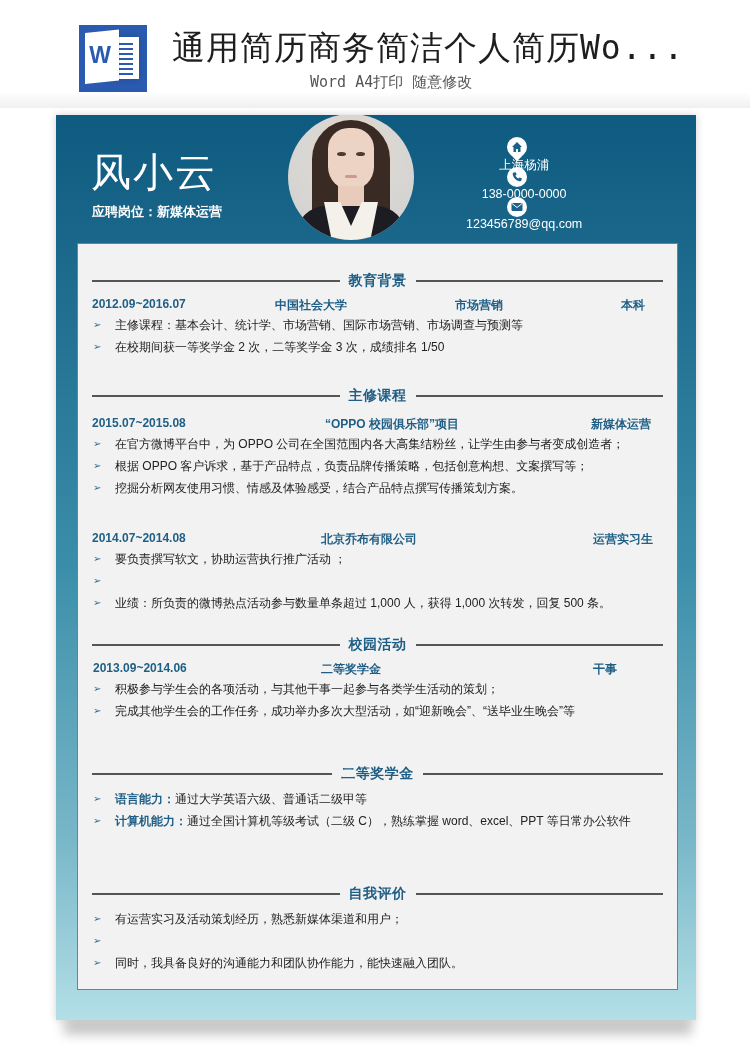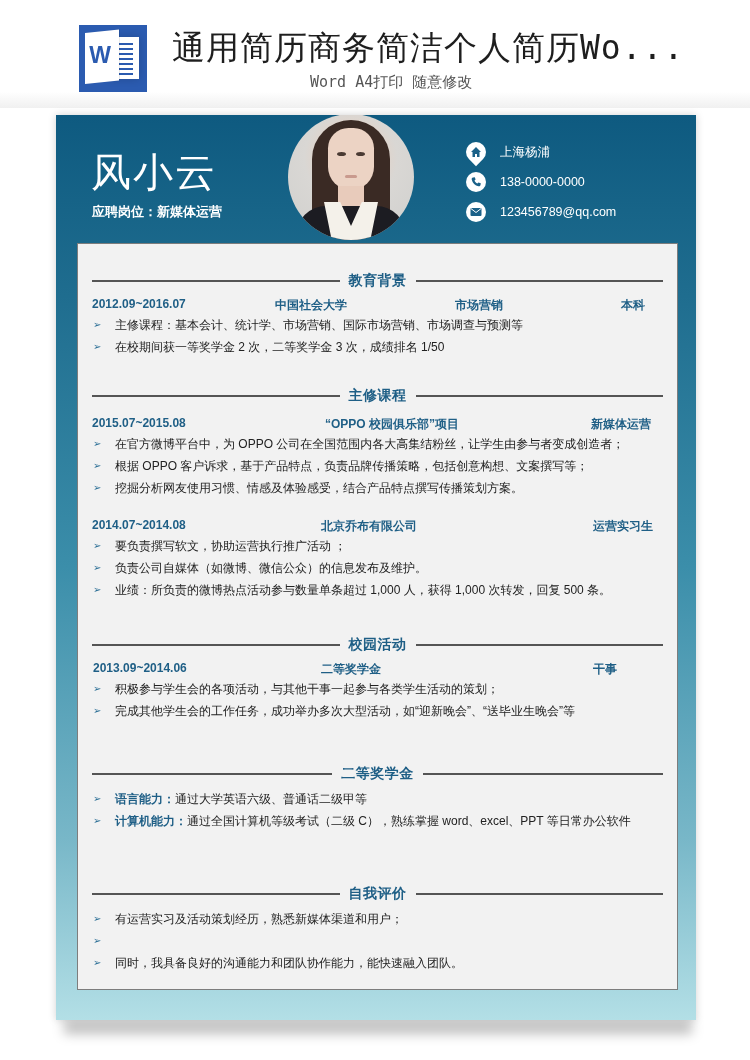--- a/index.html
+++ b/index.html
@@ -43,21 +43,21 @@
     background: #ecd3c4; }
   .photo .eye { position: absolute; top: 38px; width: 9px; height: 4px; border-radius: 50%; background: #4a3a33; }
   .photo .lips { position: absolute; left: 57px; top: 61px; width: 12px; height: 3px; border-radius: 2px; background: #c99a8e; }
   .photo .neck { position: absolute; left: 50px; top: 72px; width: 26px; height: 30px; background: #e8cbbb; }
   .photo .jacket { position: absolute; left: 8px; top: 92px; width: 110px; height: 50px; border-radius: 30px 30px 0 0;
     background: #1c1c22; }
   .photo .collar { position: absolute; left: 36px; top: 88px; width: 54px; height: 40px; background: #f4f1ea;
     clip-path: polygon(0 0, 30% 0, 50% 60%, 70% 0, 100% 0, 85% 100%, 15% 100%); }
 
   .contacts { position: absolute; left: 410px; top: 22px; }
-  .contact { position: relative; height: 30px; display: flex; align-items: center; }
+  .contact { position: relative; height: 30px; display: flex; align-items: center; flex-direction: column; }
   .contact .ic { width: 20px; height: 20px; border-radius: 50%; background: #ffffff; display: flex; align-items: center;
     justify-content: center; margin-right: 14px; flex: none; }
   .contact .txt { color: #ffffff; font-size: 12.5px; font-family: "Liberation Sans", sans-serif; }
 
   
   .panel { position: absolute; left: 21px; top: 128px; width: 601px; height: 747px; background: #f2f2f2;
     border: 1.5px solid #7d7d7d; }
   .section { position: absolute; left: 14px; width: 571px; }
   .sec-head { position: relative; height: 20px; display: flex; align-items: center; }
   .sec-head .line { flex: 1; height: 1.5px; background: #555555; }
@@ -169,28 +169,28 @@
       <div class="entry-head" style="margin-top:7px">
         <span style="left:0">2015.07~2015.08</span>
         <span style="left:233px">“OPPO 校园俱乐部”项目</span>
         <span style="left:499px">新媒体运营</span>
       </div>
       <ul class="items">
         <li><span class="bullet">➢</span><span>在官方微博平台中，为 OPPO 公司在全国范围内各大高集结粉丝，让学生由参与者变成创造者；</span></li>
         <li><span class="bullet">➢</span><span>根据 OPPO 客户诉求，基于产品特点，负责品牌传播策略，包括创意构想、文案撰写等；</span></li>
         <li><span class="bullet">➢</span><span>挖掘分析网友使用习惯、情感及体验感受，结合产品特点撰写传播策划方案。</span></li>
       </ul>
-      <div class="entry-head" style="margin-top:16px">
+      <div class="entry-head" style="margin-top:29px">
         <span style="left:0">2014.07~2014.08</span>
         <span style="left:229px">北京乔布有限公司</span>
         <span style="left:501px">运营实习生</span>
       </div>
       <ul class="items">
         <li><span class="bullet">➢</span><span>要负责撰写软文，协助运营执行推广活动 ；</span></li>
-        <li><span class="bullet">➢</span><span>负责公司自媒体（如微博、微信公众）的信息发布及维护。</span></li>
+        <li><span class="bullet">➢</span></li>
         <li><span class="bullet">➢</span><span>业绩：所负责的微博热点活动参与数量单条超过 1,000 人，获得 1,000 次转发，回复 500 条。</span></li>
       </ul>
     </div>
 
     <div class="section" style="top:391px">
       <div class="sec-head">
         <div class="line"></div>
         <div class="title">校园活动</div>
         <div class="line"></div>
       </div>

